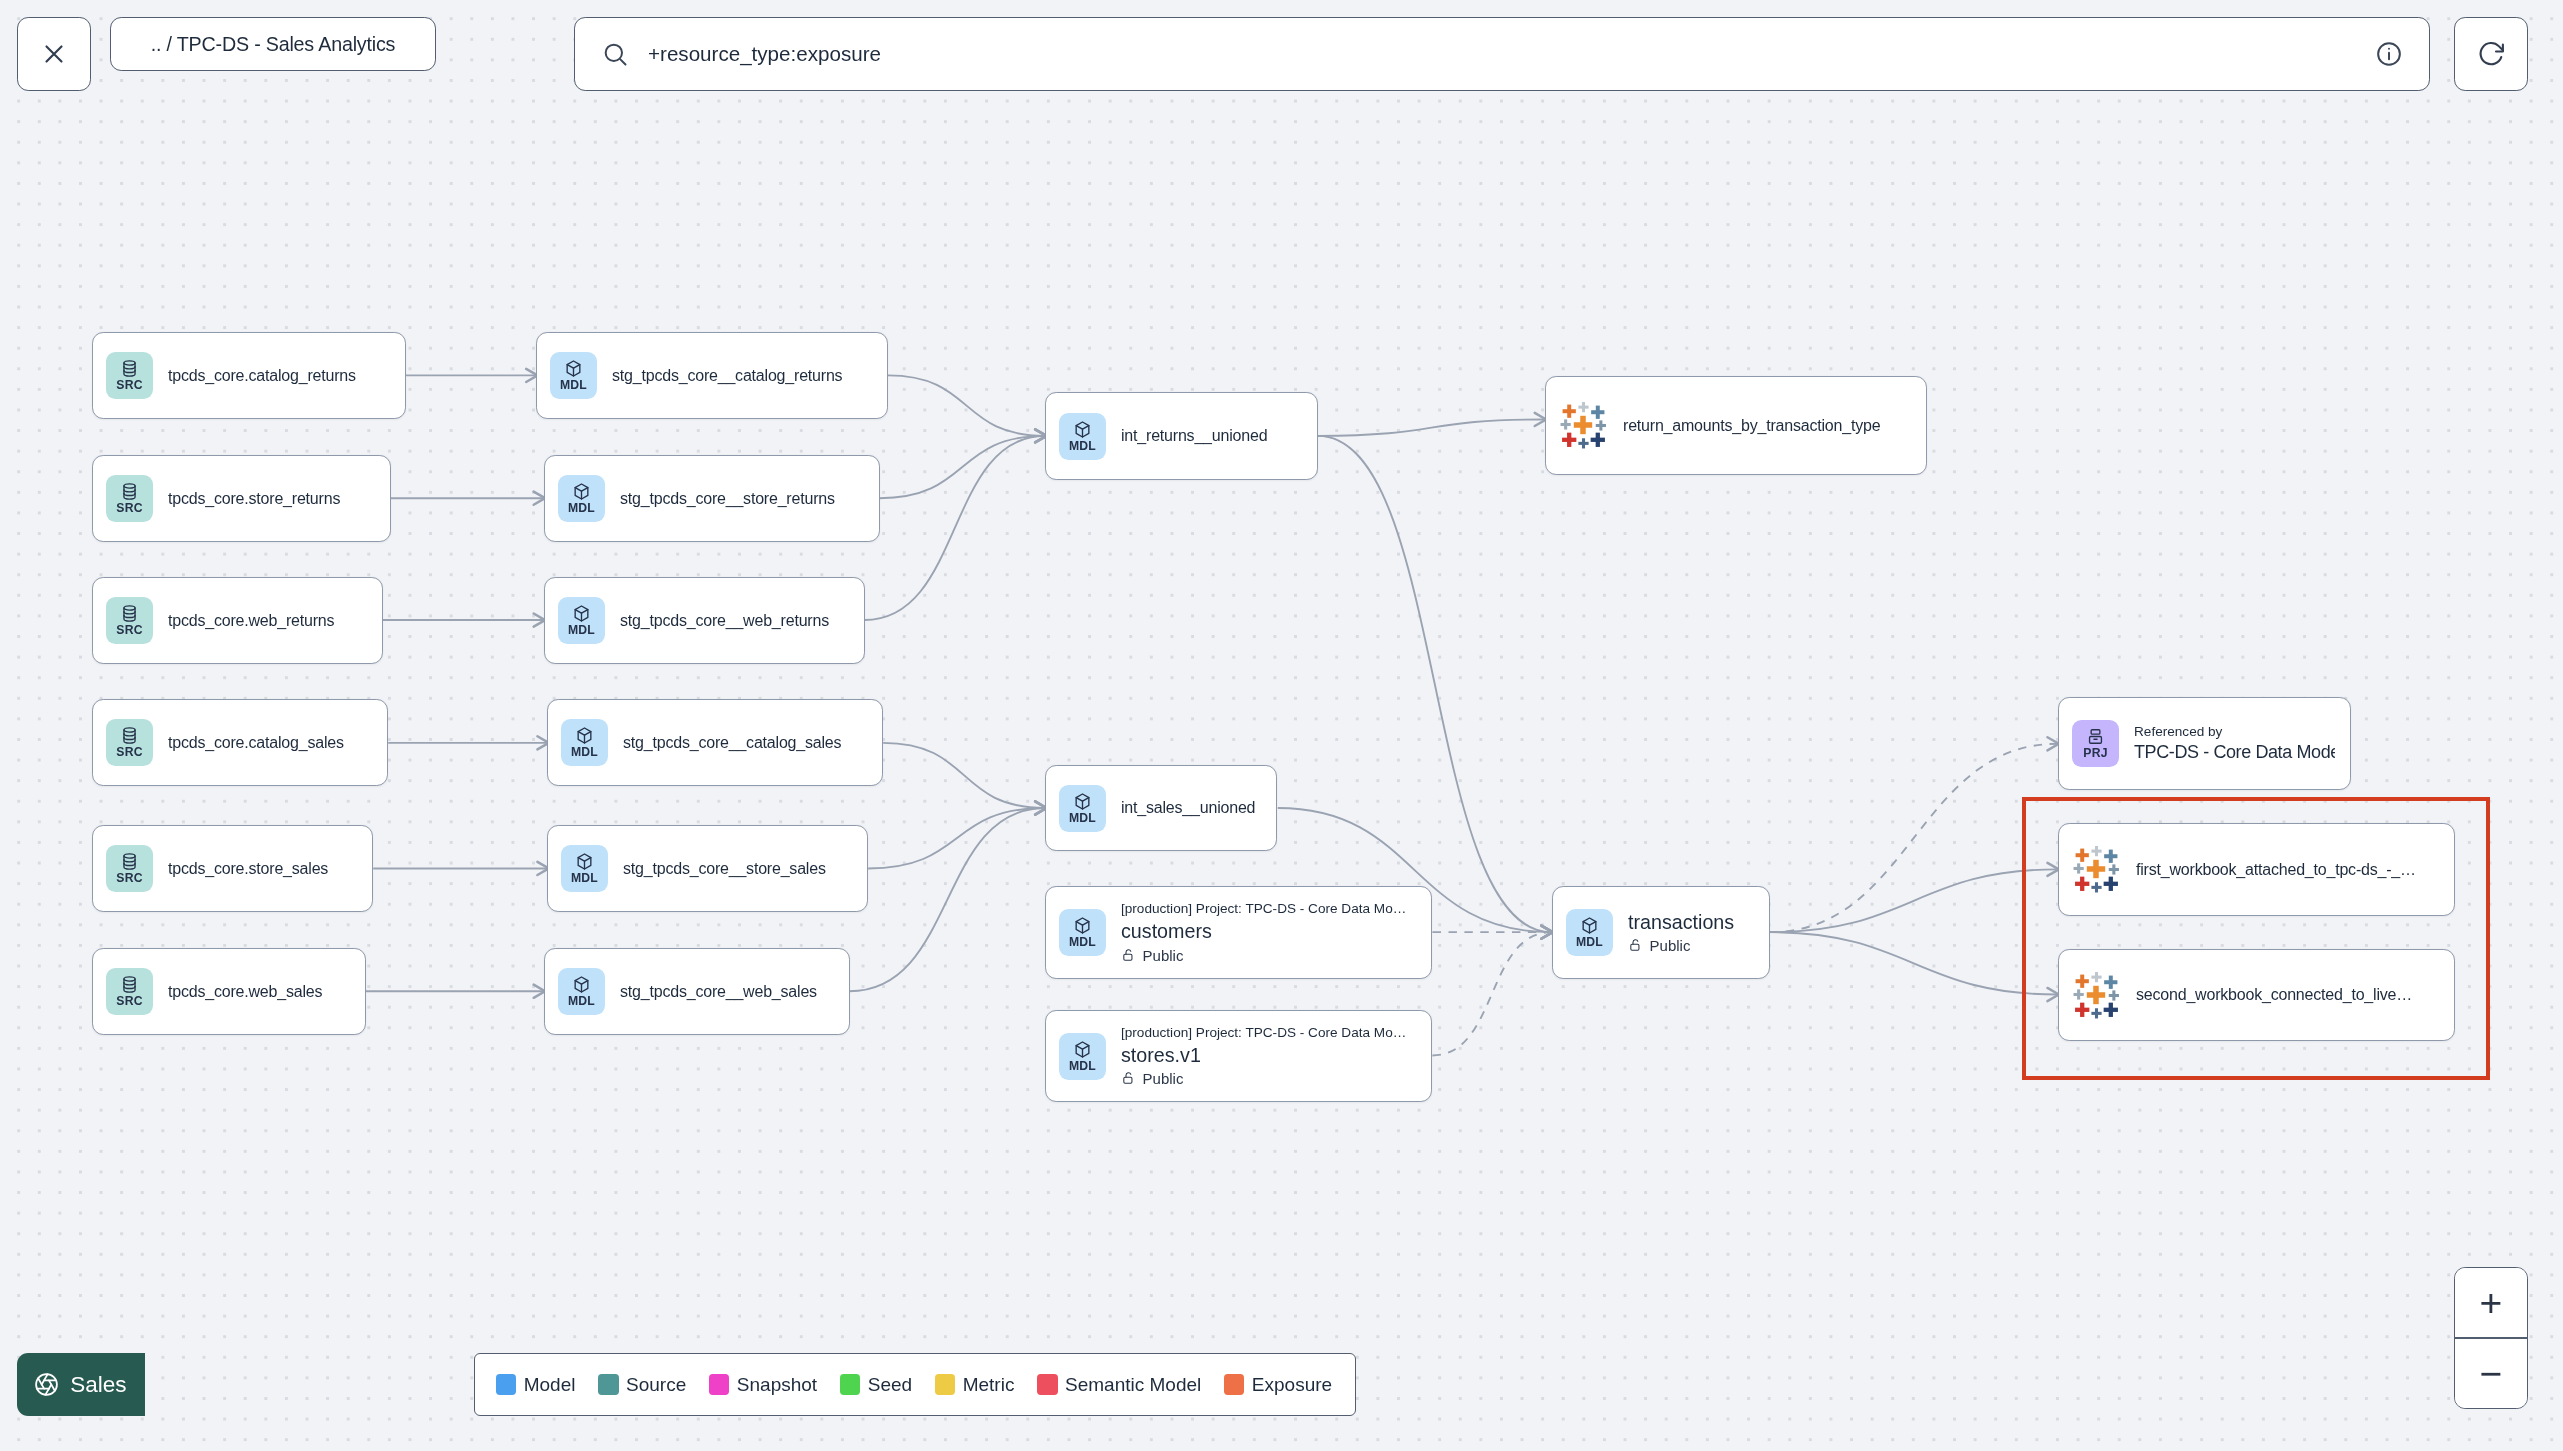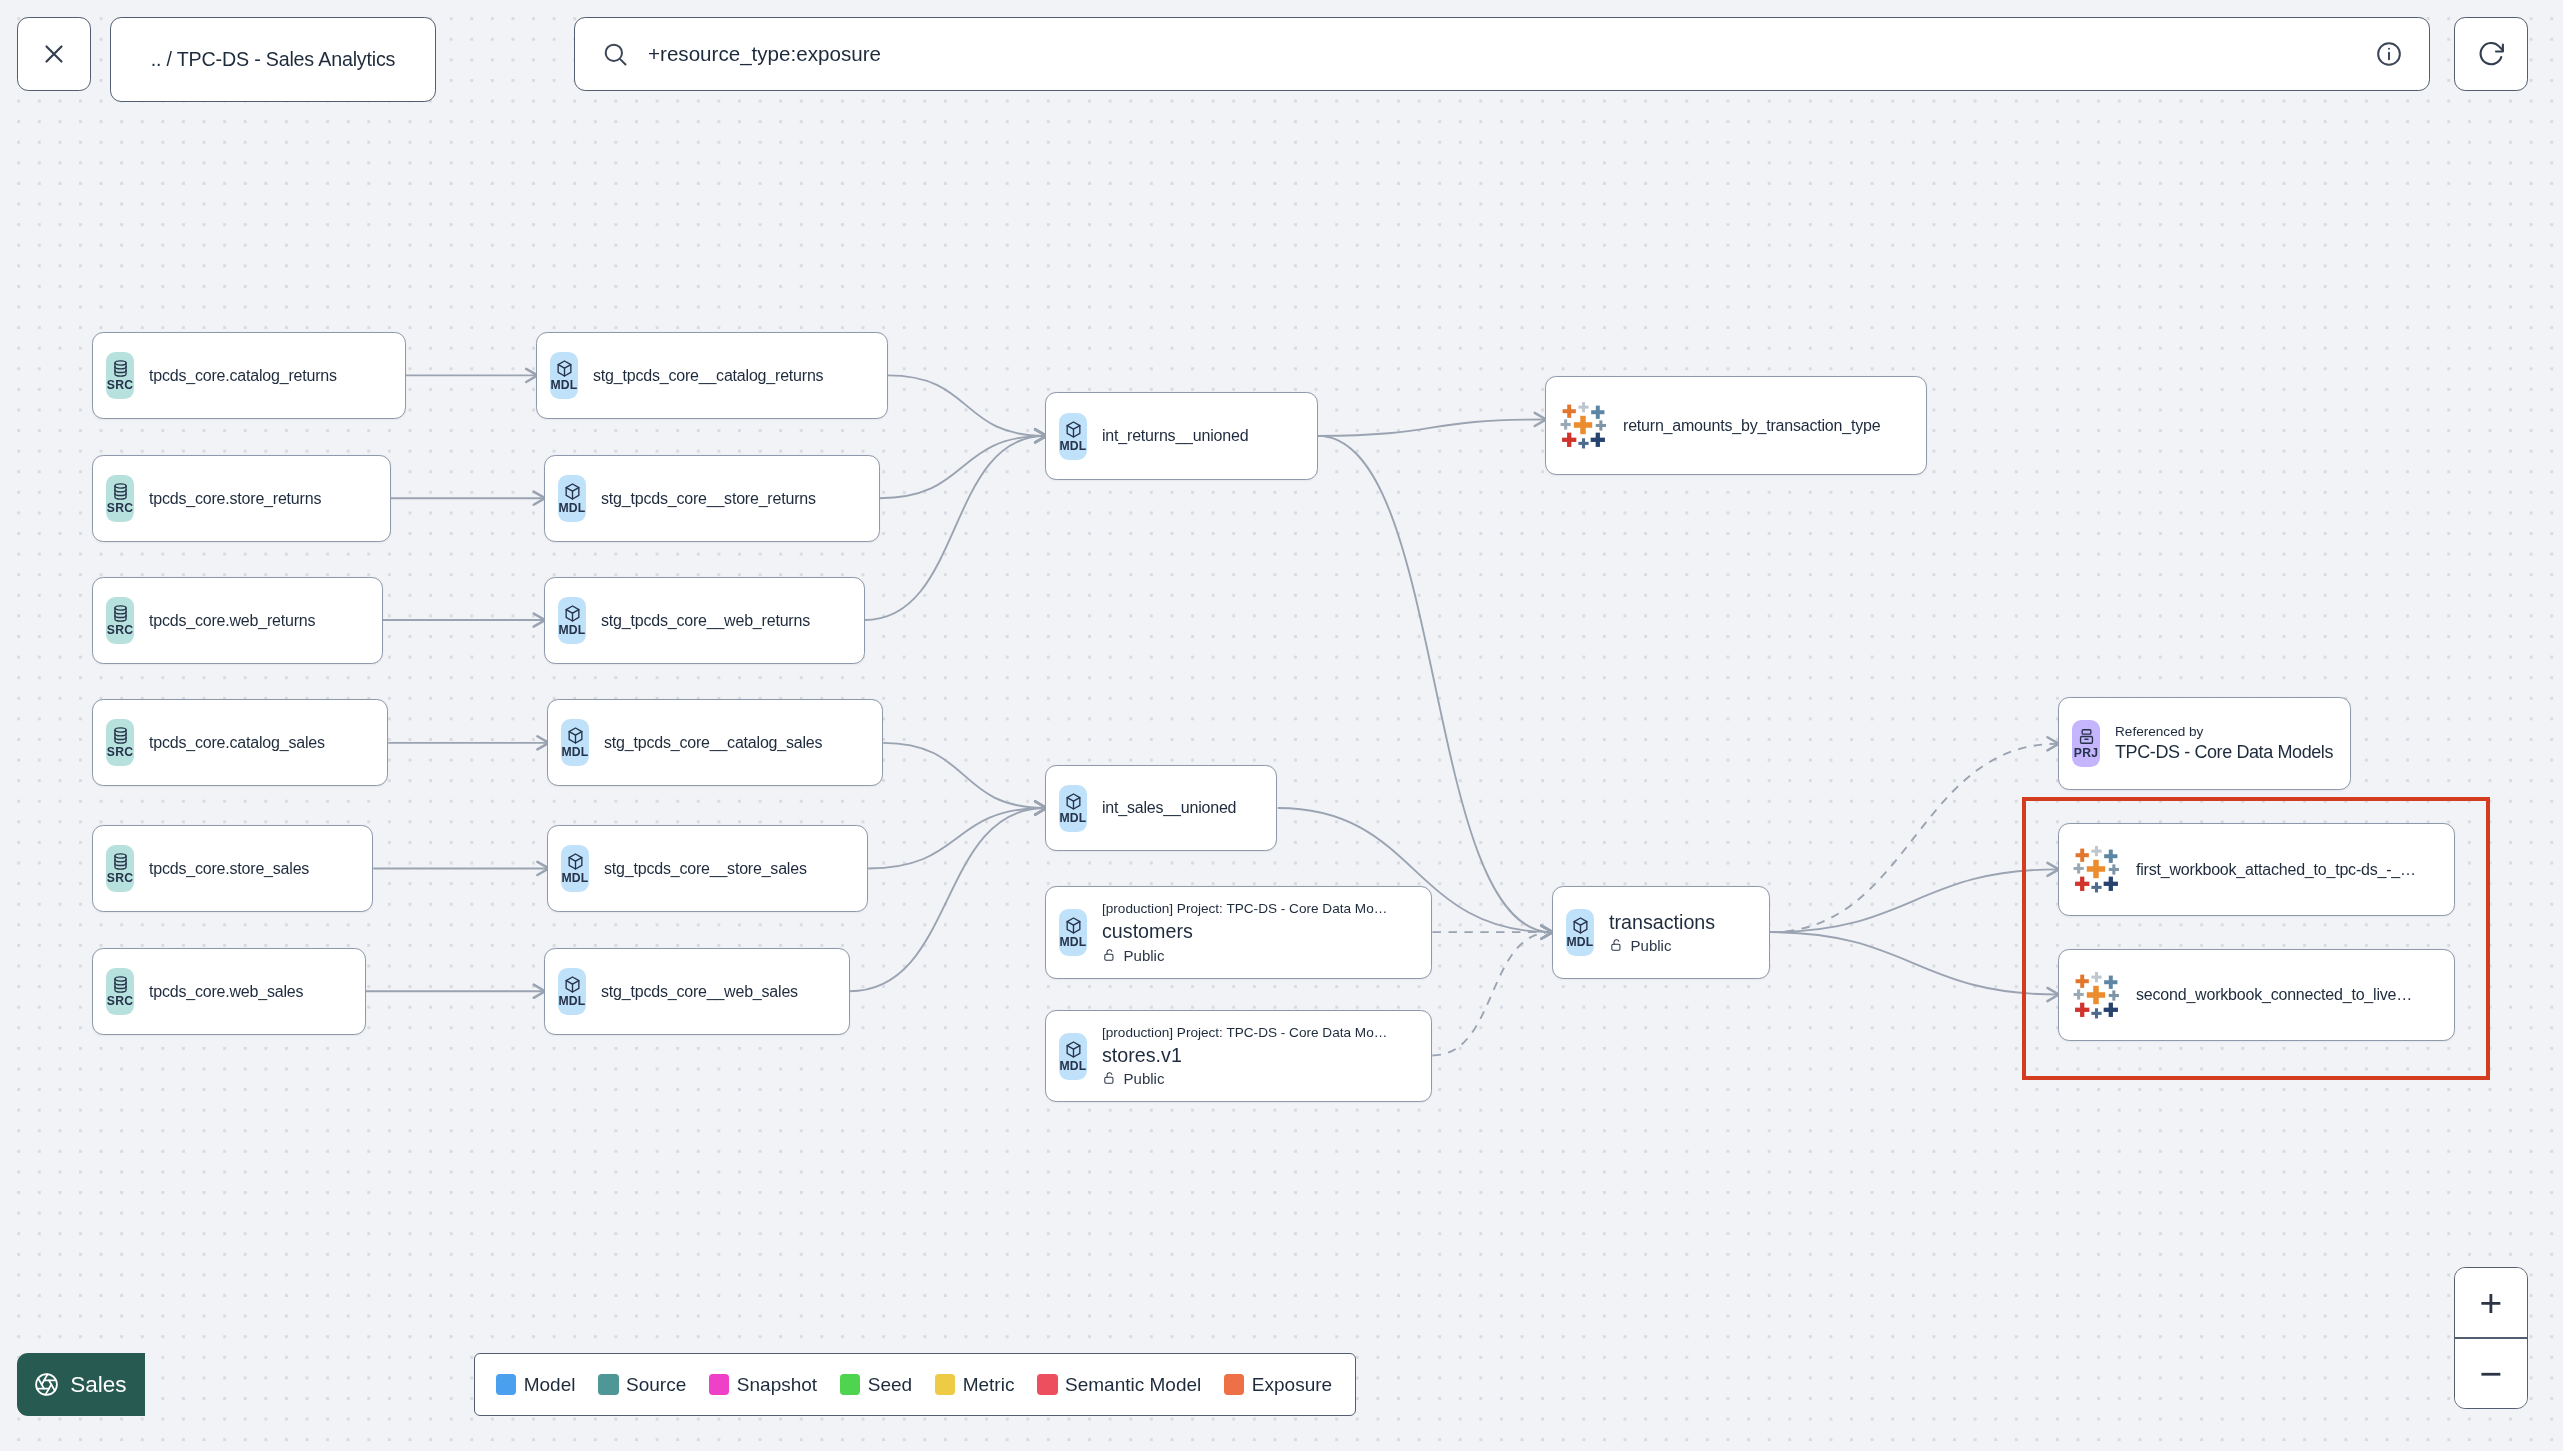--- a/index.html
+++ b/index.html
@@ -20,21 +20,21 @@
   
   .node{
     position:absolute;z-index:2;box-sizing:border-box;
     display:flex;align-items:center;gap:15px;
     padding:0 15px 0 13px;
     background:#fff;border:1.9px solid #8e99ab;border-radius:11.2px;
     box-shadow:0 0.9px 1.9px rgba(30,43,60,.06);
     cursor:pointer;
   }
   .badge{
-    width:28px;height:47px;border-radius:9.4px;flex:0 0 auto;
+    width:47px;height:47px;border-radius:9.4px;flex:0 0 auto;
     display:flex;flex-direction:column;align-items:center;justify-content:center;
     color:#25324a;
   }
   .badge .ic{width:19px;height:19px;}
   .badge-label{font-size:12.2px;font-weight:700;line-height:1.05;margin-top:0.9px;letter-spacing:0.2px;}
   .node-label{font-size:16px;letter-spacing:-0.2px;white-space:nowrap;overflow:hidden;}
   .lines{display:flex;flex-direction:column;gap:3.7px;overflow:hidden;}
   .line-small{font-size:13.6px;white-space:nowrap;overflow:hidden;}
   .line-name{font-size:19.7px;white-space:nowrap;overflow:hidden;}
   .proj .line-name{font-size:18px;letter-spacing:-0.4px;}
@@ -45,21 +45,21 @@
   
   .chrome{position:absolute;z-index:5;box-sizing:border-box;}
   .btn{
     background:#fff;border:1.9px solid #525e70;border-radius:11.2px;
     display:flex;align-items:center;justify-content:center;
     color:#323e50;cursor:pointer;
   }
   .btn .ic{width:30px;height:30px;}
   #close-btn{left:17px;top:17px;width:74px;height:74px;}
   #breadcrumb{
-    left:110px;top:17px;width:326px;height:85px;
+    left:110px;top:17px;width:326px;height:54px;
     background:#fff;border:1.9px solid #525e70;border-radius:11.2px;
     display:flex;align-items:center;justify-content:center;
     font-size:19.7px;letter-spacing:-0.2px;cursor:pointer;
   }
   #searchbar{
     left:574px;top:17px;width:1856px;height:74px;
     background:#fff;border:1.9px solid #525e70;border-radius:11.2px;
     display:flex;align-items:center;gap:17px;padding:0 26px;
   }
   #searchbar .ic{width:28px;height:28px;color:#3b4656;flex:0 0 auto;}

